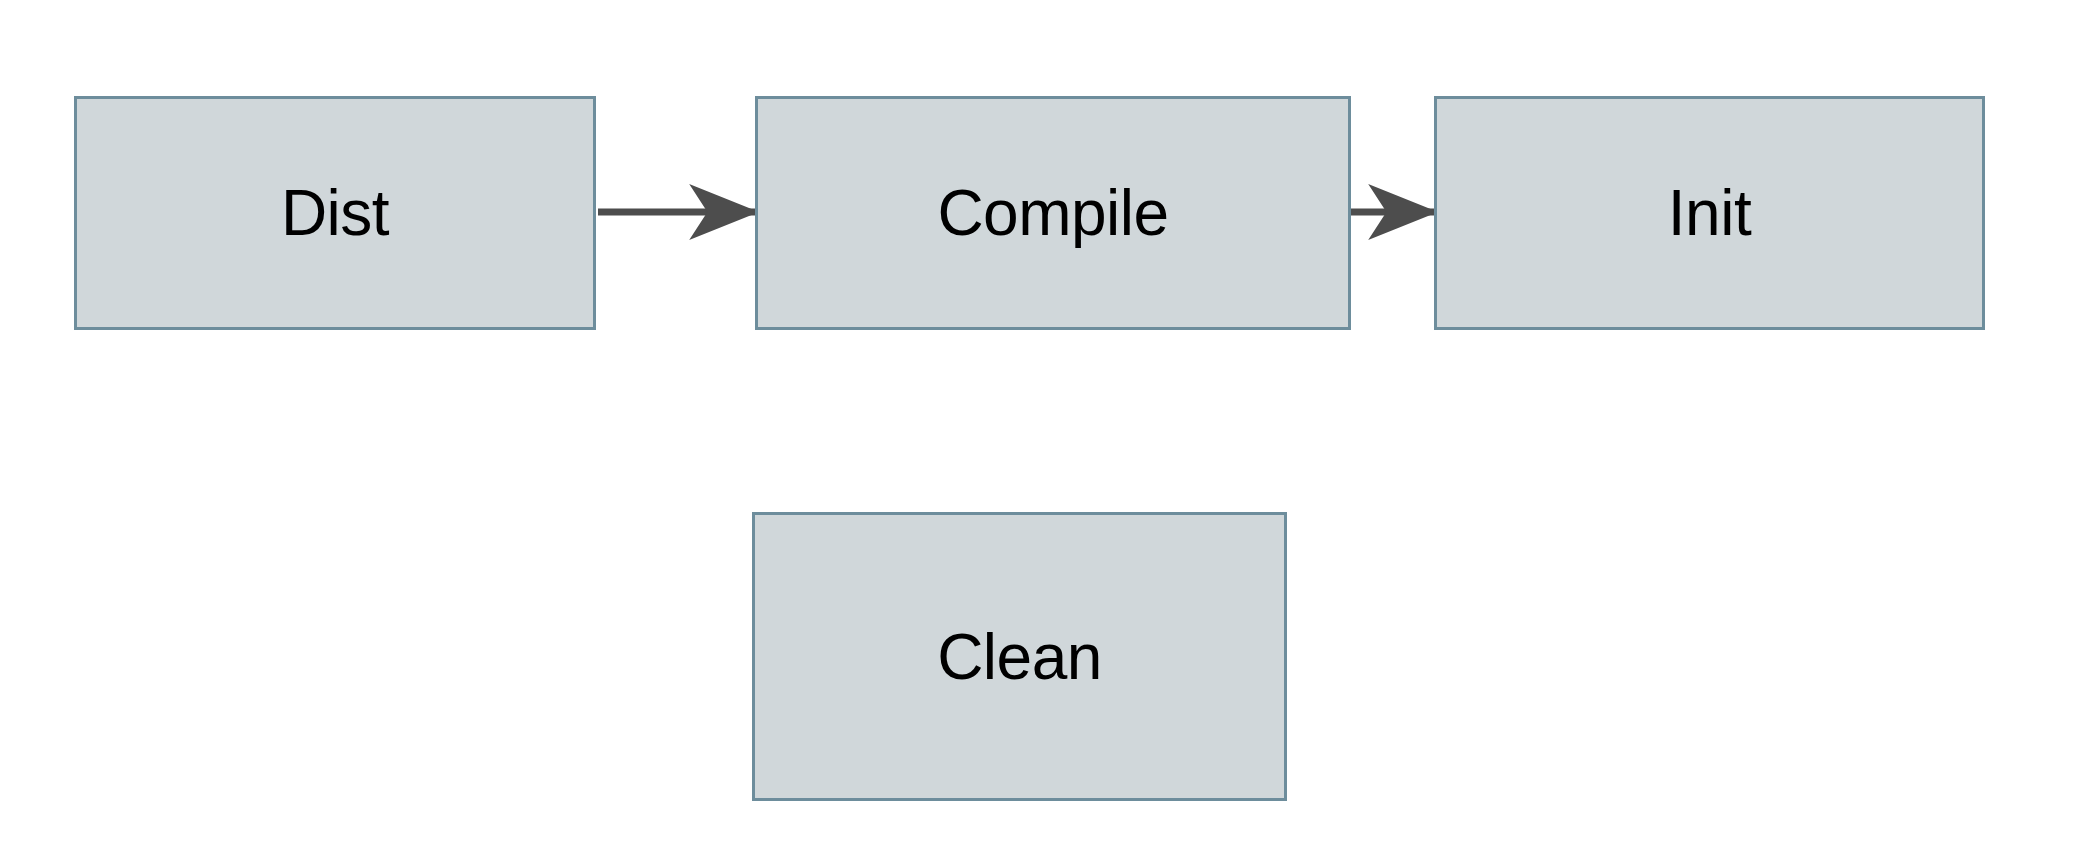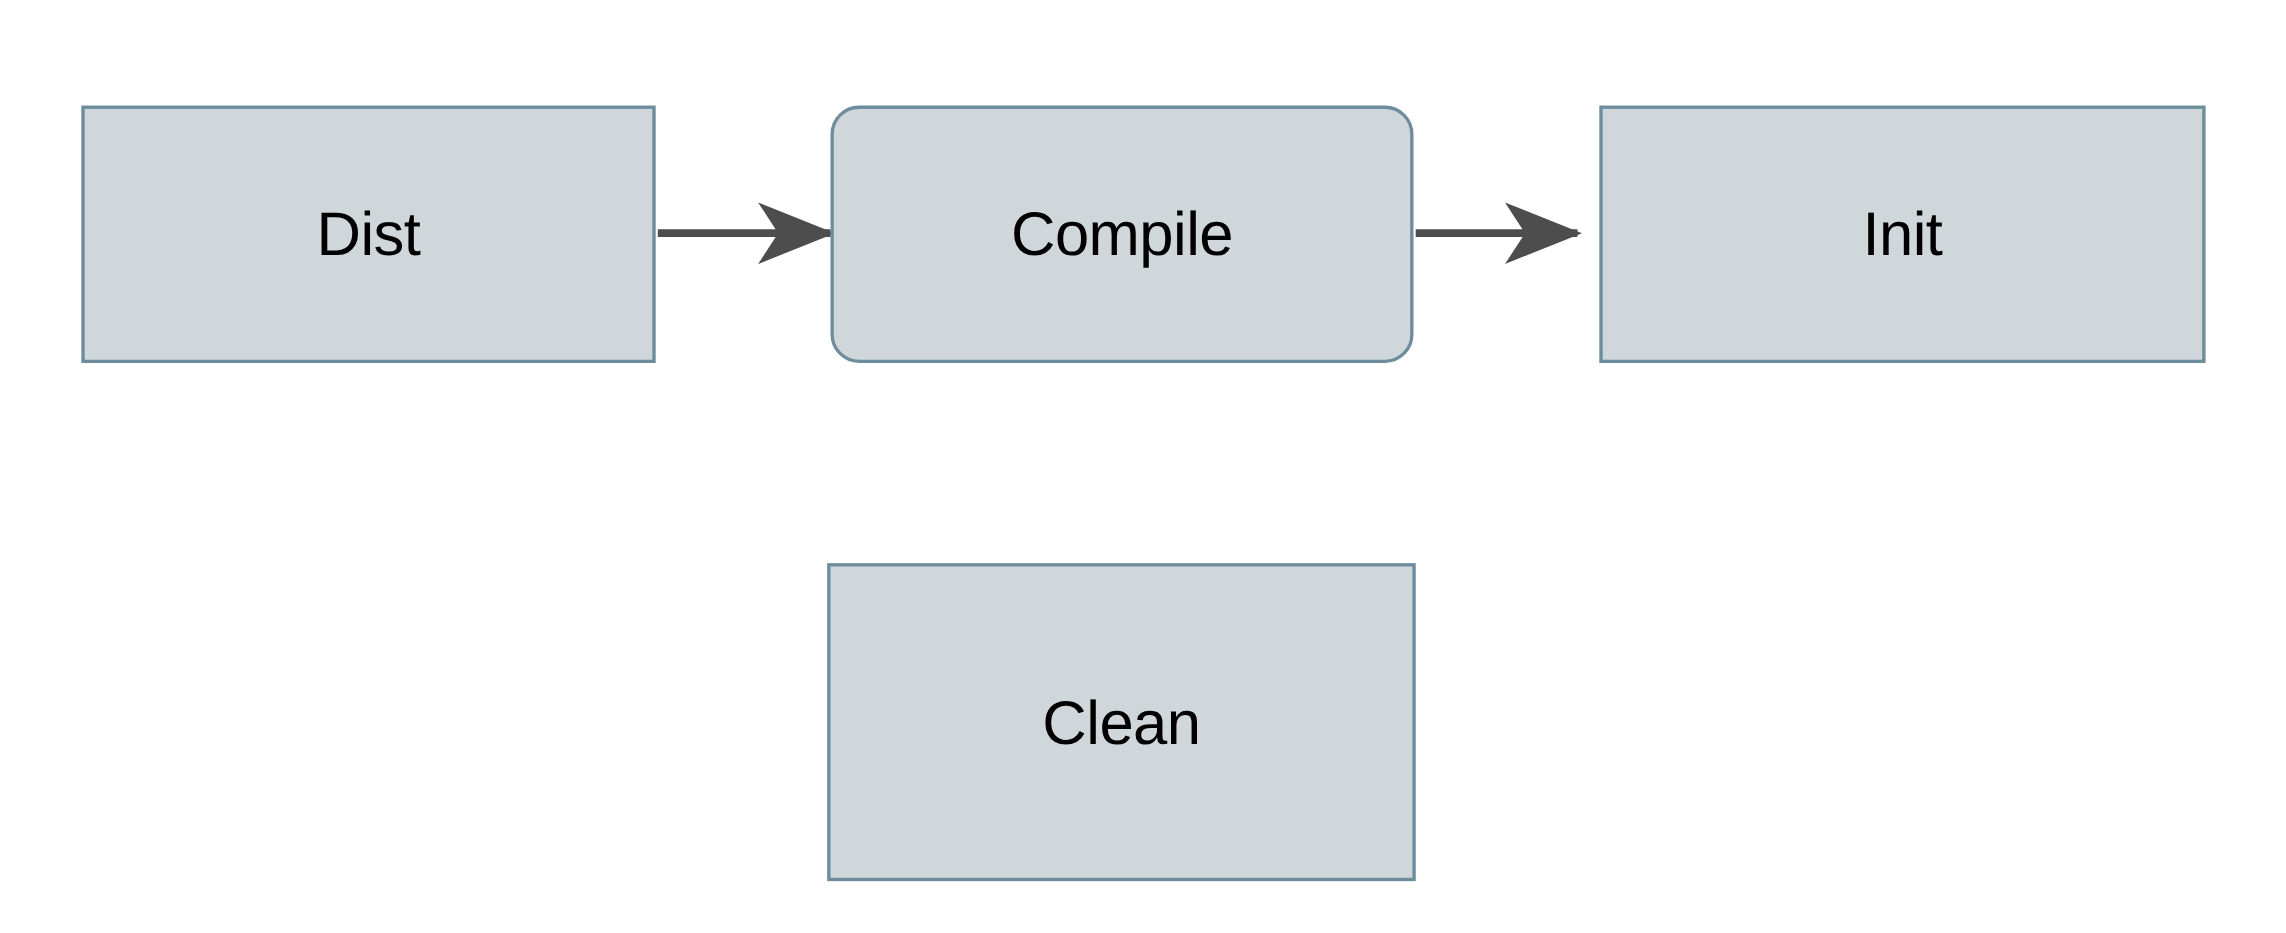--- a/index.html
+++ b/index.html
@@ -22,40 +22,40 @@
     position: absolute;
     box-sizing: border-box;
     background: #d0d7da;
     border: 3px solid #6d8d9c;
     display: flex;
     align-items: center;
     justify-content: center;
   }
   .node-label {
     font-family: "Liberation Sans", sans-serif;
-    font-size: 56px;
+    font-size: 64px;
     font-weight: 400;
     color: #000000;
     line-height: 1;
     letter-spacing: -0.5px;
     white-space: nowrap;
     -webkit-font-smoothing: antialiased;
   }
   .edge-layer {
     position: absolute;
     left: 0;
     top: 0;
     width: 2078px;
     height: 848px;
     pointer-events: none;
   }
   
   #node-dist    { left: 74px;   top: 96px;  width: 522px; height: 234px; }
-  #node-compile { left: 755px;  top: 96px;  width: 530px; height: 234px; border-radius: 26px; }
-  #node-init    { left: 1434px; top: 96px;  width: 551px; height: 234px; margin-left: 20px; }
+  #node-compile { left: 755px;  top: 96px;  width: 596px; height: 234px; }
+  #node-init    { left: 1434px; top: 96px;  width: 551px; height: 234px; }
   #node-clean   { left: 752px;  top: 512px; width: 535px; height: 289px; }
 </style>
 </head>
 <body>
 
 <div id="canvas">
 
   <svg class="edge-layer" width="2078" height="848" viewBox="0 0 2078 848" xmlns="http://www.w3.org/2000/svg">
     <defs>
       <marker id="arrowhead" markerWidth="10" markerHeight="8" refX="9.4" refY="4" orient="auto" markerUnits="strokeWidth">

